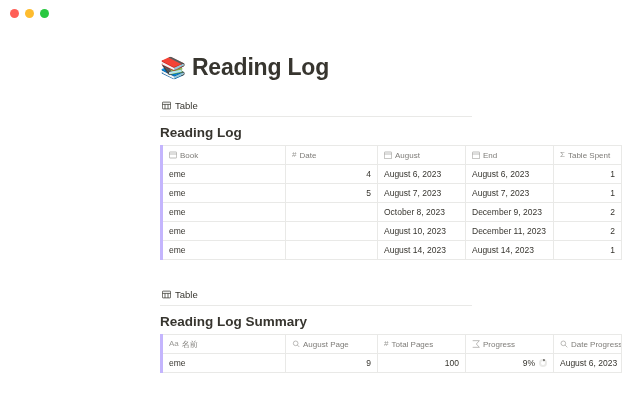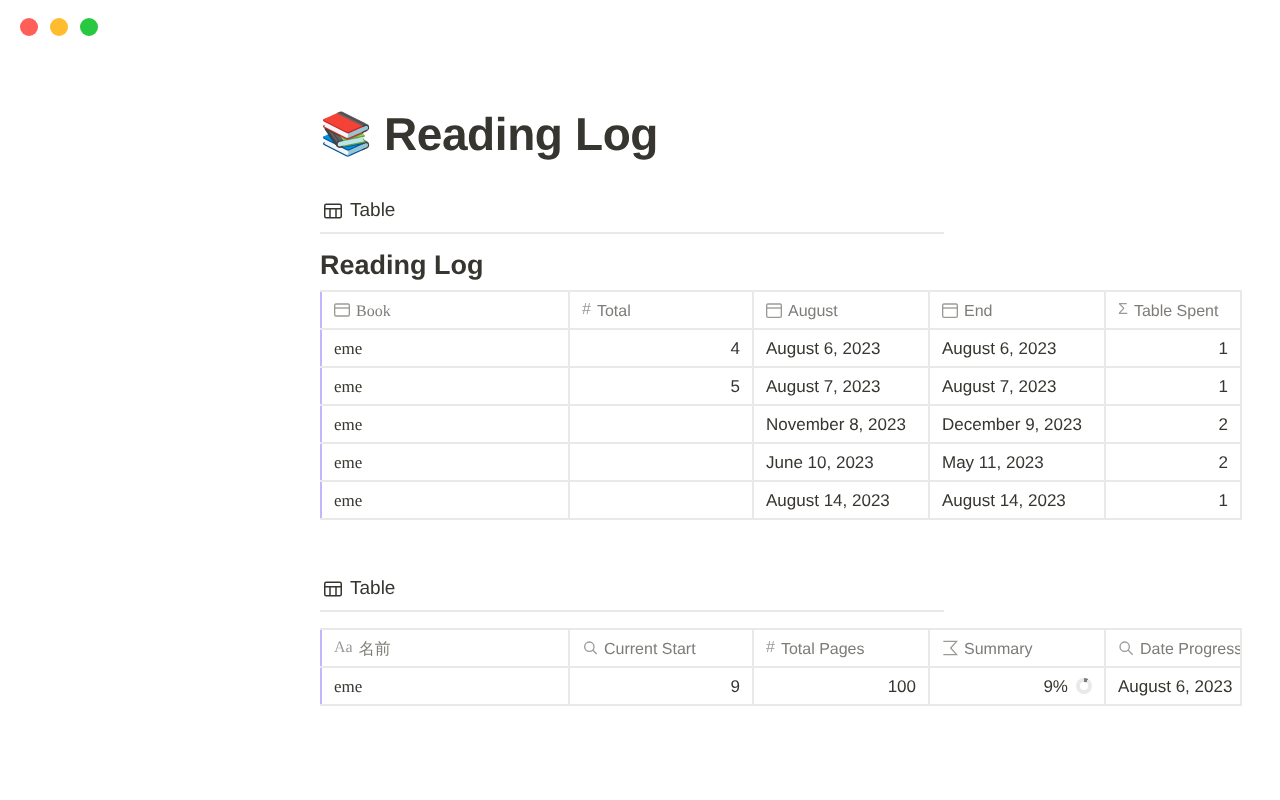--- a/index.html
+++ b/index.html
@@ -90,22 +90,21 @@
     vertical-align: middle;
     white-space: nowrap;
     overflow: hidden;
   }
   thead th {
     border-top: 1px solid #e9e9e7;
     color: #7e7c78;
     font-size: 8px;
   }
   th:first-child, td:first-child {
-    border-left: 1px solid #c4b5fd;
-    font-family: Liberation Serif, serif;
+    border-left: 3px solid #c4b5fd;
   }
   tbody td { color: #37352f; }
   .num { text-align: right; }
   .hdr-inner { display: flex; align-items: center; gap: 3px; }
   .hdr-icon { color: #9b9a97; font-size: 8px; line-height: 1; display: inline-flex; }
   .prog-cell { display: flex; align-items: center; justify-content: flex-end; gap: 4px; }
   .donut {
     width: 8px; height: 8px; border-radius: 50%;
     background: conic-gradient(#7e7c78 0% 9%, #e9e9e7 9% 100%);
     position: relative;
@@ -170,21 +169,21 @@
                       <rect x="0.5" y="1.5" width="11" height="9" rx="1" fill="none" stroke="#9b9a97" stroke-width="1"></rect>
                       <line x1="0.5" y1="4.5" x2="11.5" y2="4.5" stroke="#9b9a97" stroke-width="1"></line>
                     </svg>
                 </span>
                 <span>Book</span>
               </span>
             </th>
             <th>
               <span class="hdr-inner">
                 <span class="hdr-icon">#</span>
-                <span>Total</span>
+                <span>Date</span>
               </span>
             </th>
             <th>
               <span class="hdr-inner">
                 <span class="hdr-icon">
                   <svg width="8" height="8" viewBox="0 0 12 12">
                       <rect x="0.5" y="1.5" width="11" height="10" rx="1" fill="none" stroke="#9b9a97" stroke-width="1"></rect>
                       <line x1="0.5" y1="4.5" x2="11.5" y2="4.5" stroke="#9b9a97" stroke-width="1"></line>
                     </svg>
                 </span>
@@ -221,29 +220,29 @@
           <tr>
             <td>eme</td>
             <td class="num">5</td>
             <td>August 7, 2023</td>
             <td>August 7, 2023</td>
             <td class="num">1</td>
           </tr>
           <tr>
             <td>eme</td>
             <td class="num"></td>
-            <td>November 8, 2023</td>
+            <td>October 8, 2023</td>
             <td>December 9, 2023</td>
             <td class="num">2</td>
           </tr>
           <tr>
             <td>eme</td>
             <td class="num"></td>
-            <td>June 10, 2023</td>
-            <td>May 11, 2023</td>
+            <td>August 10, 2023</td>
+            <td>December 11, 2023</td>
             <td class="num">2</td>
           </tr>
           <tr>
             <td>eme</td>
             <td class="num"></td>
             <td>August 14, 2023</td>
             <td>August 14, 2023</td>
             <td class="num">1</td>
           </tr>
         </tbody>
@@ -260,20 +259,21 @@
                 <rect x="0.5" y="1.5" width="11" height="9" rx="1" fill="none" stroke="#37352f" stroke-width="1"></rect>
                 <line x1="0.5" y1="4.5" x2="11.5" y2="4.5" stroke="#37352f" stroke-width="1"></line>
                 <line x1="4" y1="4.5" x2="4" y2="10.5" stroke="#37352f" stroke-width="1"></line>
                 <line x1="8" y1="4.5" x2="8" y2="10.5" stroke="#37352f" stroke-width="1"></line>
               </svg>
           </span>
           <span>Table</span>
         </div>
       </div>
 
+      <div class="db-title">Reading Log Summary</div>
 
       <table>
         <colgroup>
           <col style="width:124px">
             <col style="width:92px">
             <col style="width:88px">
             <col style="width:88px">
             <col style="width:68px">
         </colgroup>
         <thead>
@@ -285,37 +285,37 @@
               </span>
             </th>
             <th>
               <span class="hdr-inner">
                 <span class="hdr-icon">
                   <svg width="8" height="8" viewBox="0 0 12 12">
                       <circle cx="5.5" cy="5" r="3.5" fill="none" stroke="#9b9a97" stroke-width="1"></circle>
                       <line x1="8" y1="7.5" x2="11" y2="10.5" stroke="#9b9a97" stroke-width="1"></line>
                     </svg>
                 </span>
-                <span>Current Start</span>
+                <span>August Page</span>
               </span>
             </th>
             <th>
               <span class="hdr-inner">
                 <span class="hdr-icon">#</span>
                 <span>Total Pages</span>
               </span>
             </th>
             <th>
               <span class="hdr-inner">
                 <span class="hdr-icon">
                   <svg width="8" height="8" viewBox="0 0 12 12">
                       <path d="M1 1 H11 L6.5 6 L11 11 H1" fill="none" stroke="#9b9a97" stroke-width="1"></path>
                     </svg>
                 </span>
-                <span>Summary</span>
+                <span>Progress</span>
               </span>
             </th>
             <th>
               <span class="hdr-inner">
                 <span class="hdr-icon">
                   <svg width="8" height="8" viewBox="0 0 12 12">
                       <circle cx="5" cy="5" r="3.5" fill="none" stroke="#9b9a97" stroke-width="1"></circle>
                       <line x1="7.6" y1="7.6" x2="11" y2="11" stroke="#9b9a97" stroke-width="1"></line>
                     </svg>
                 </span>

